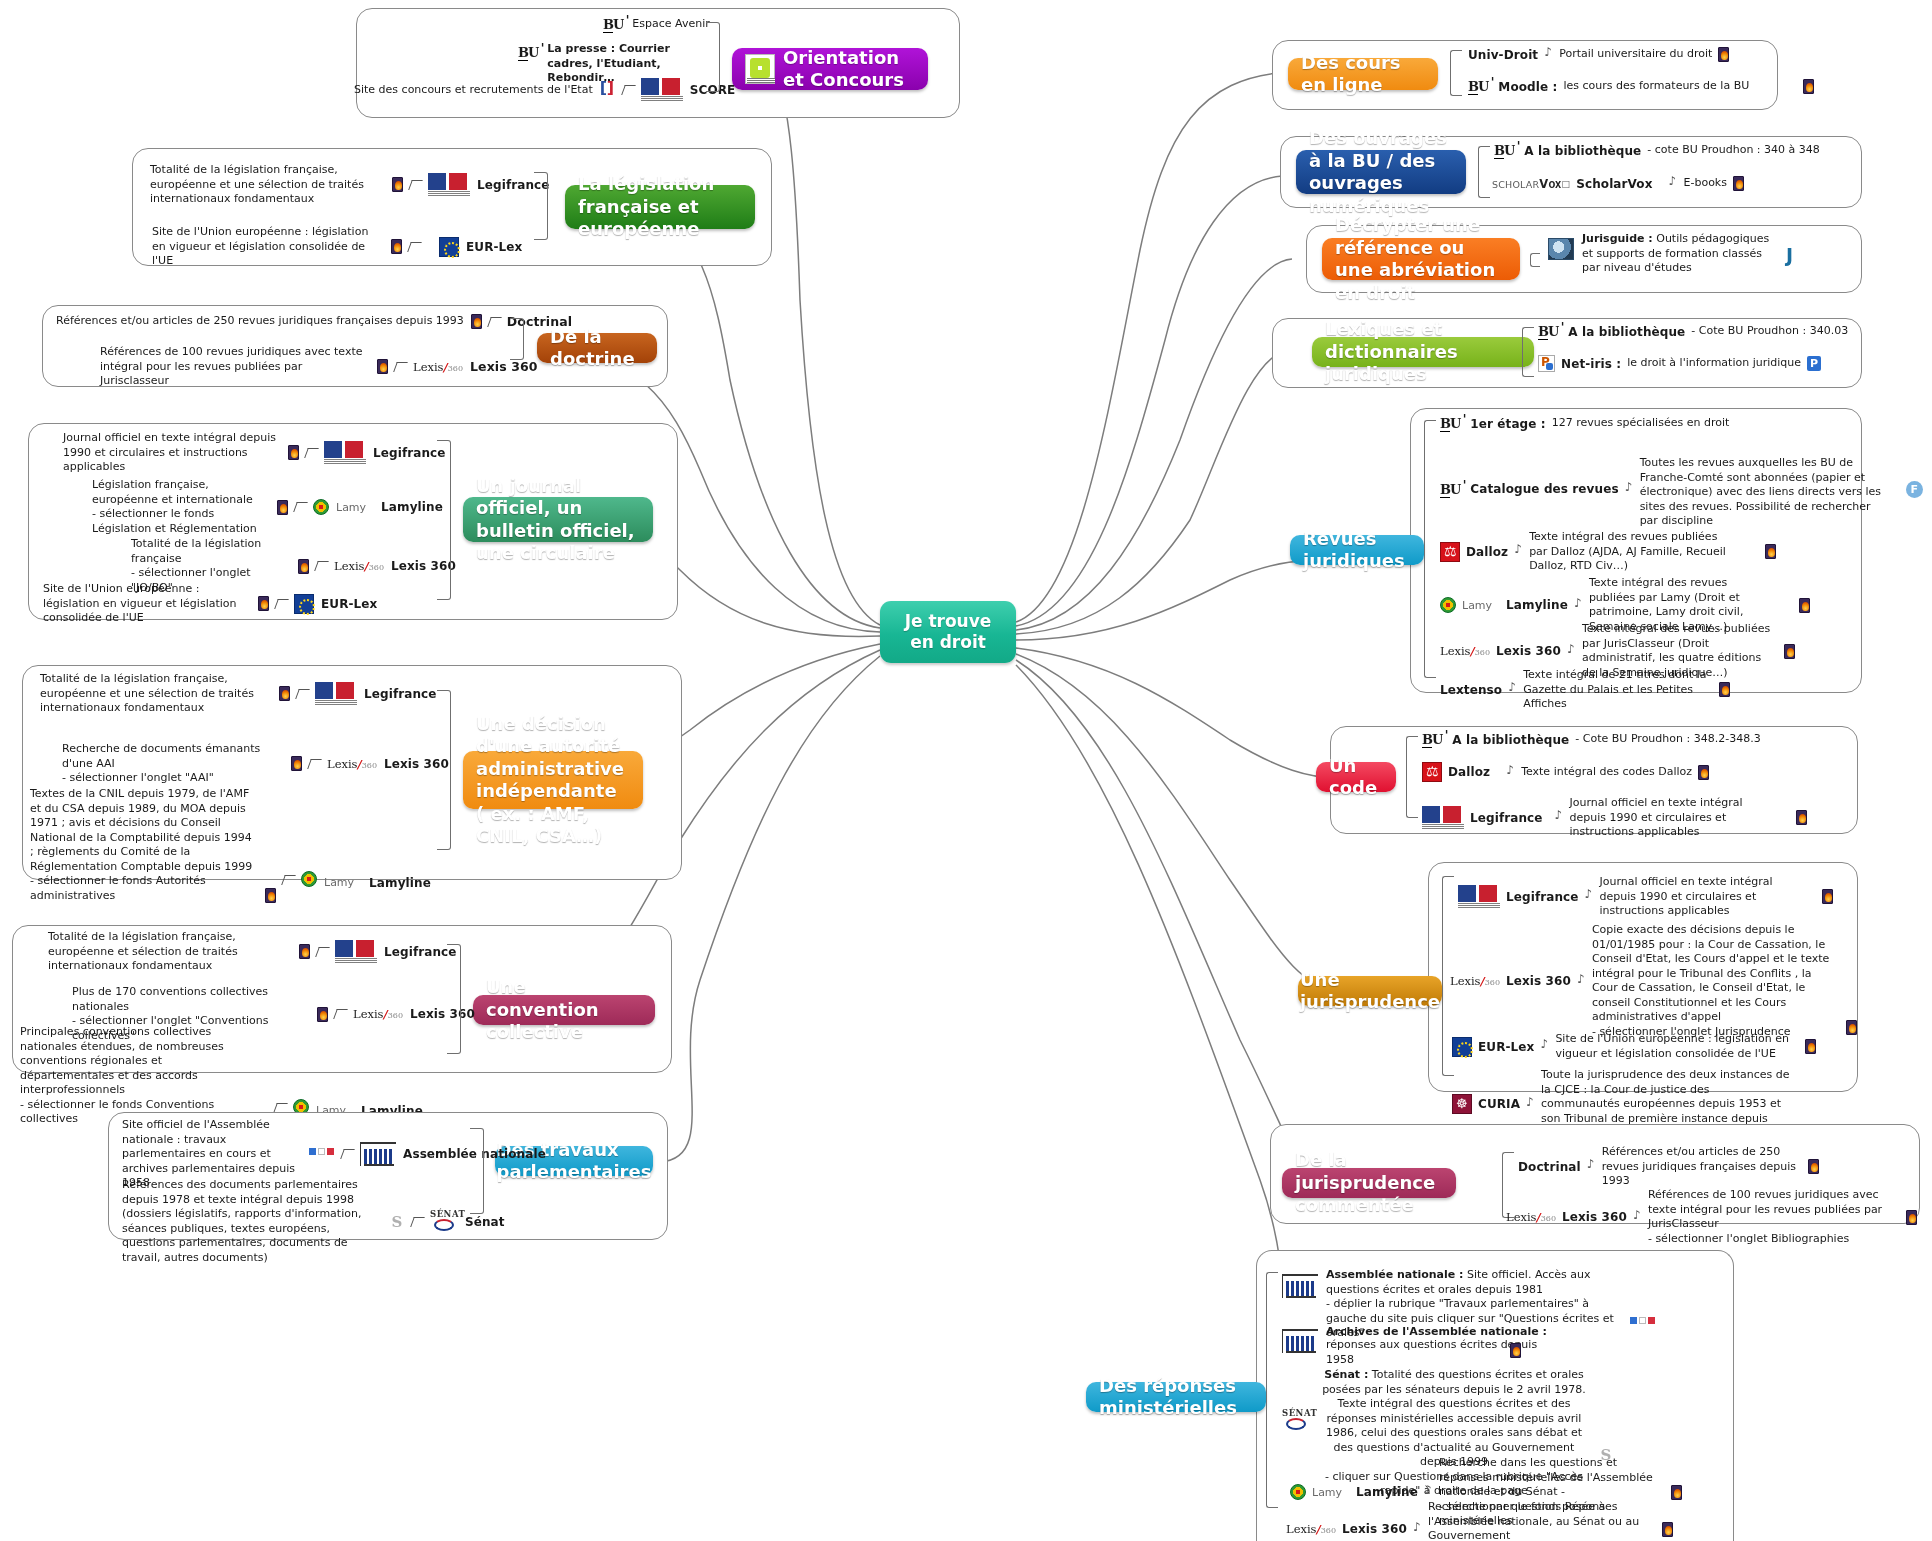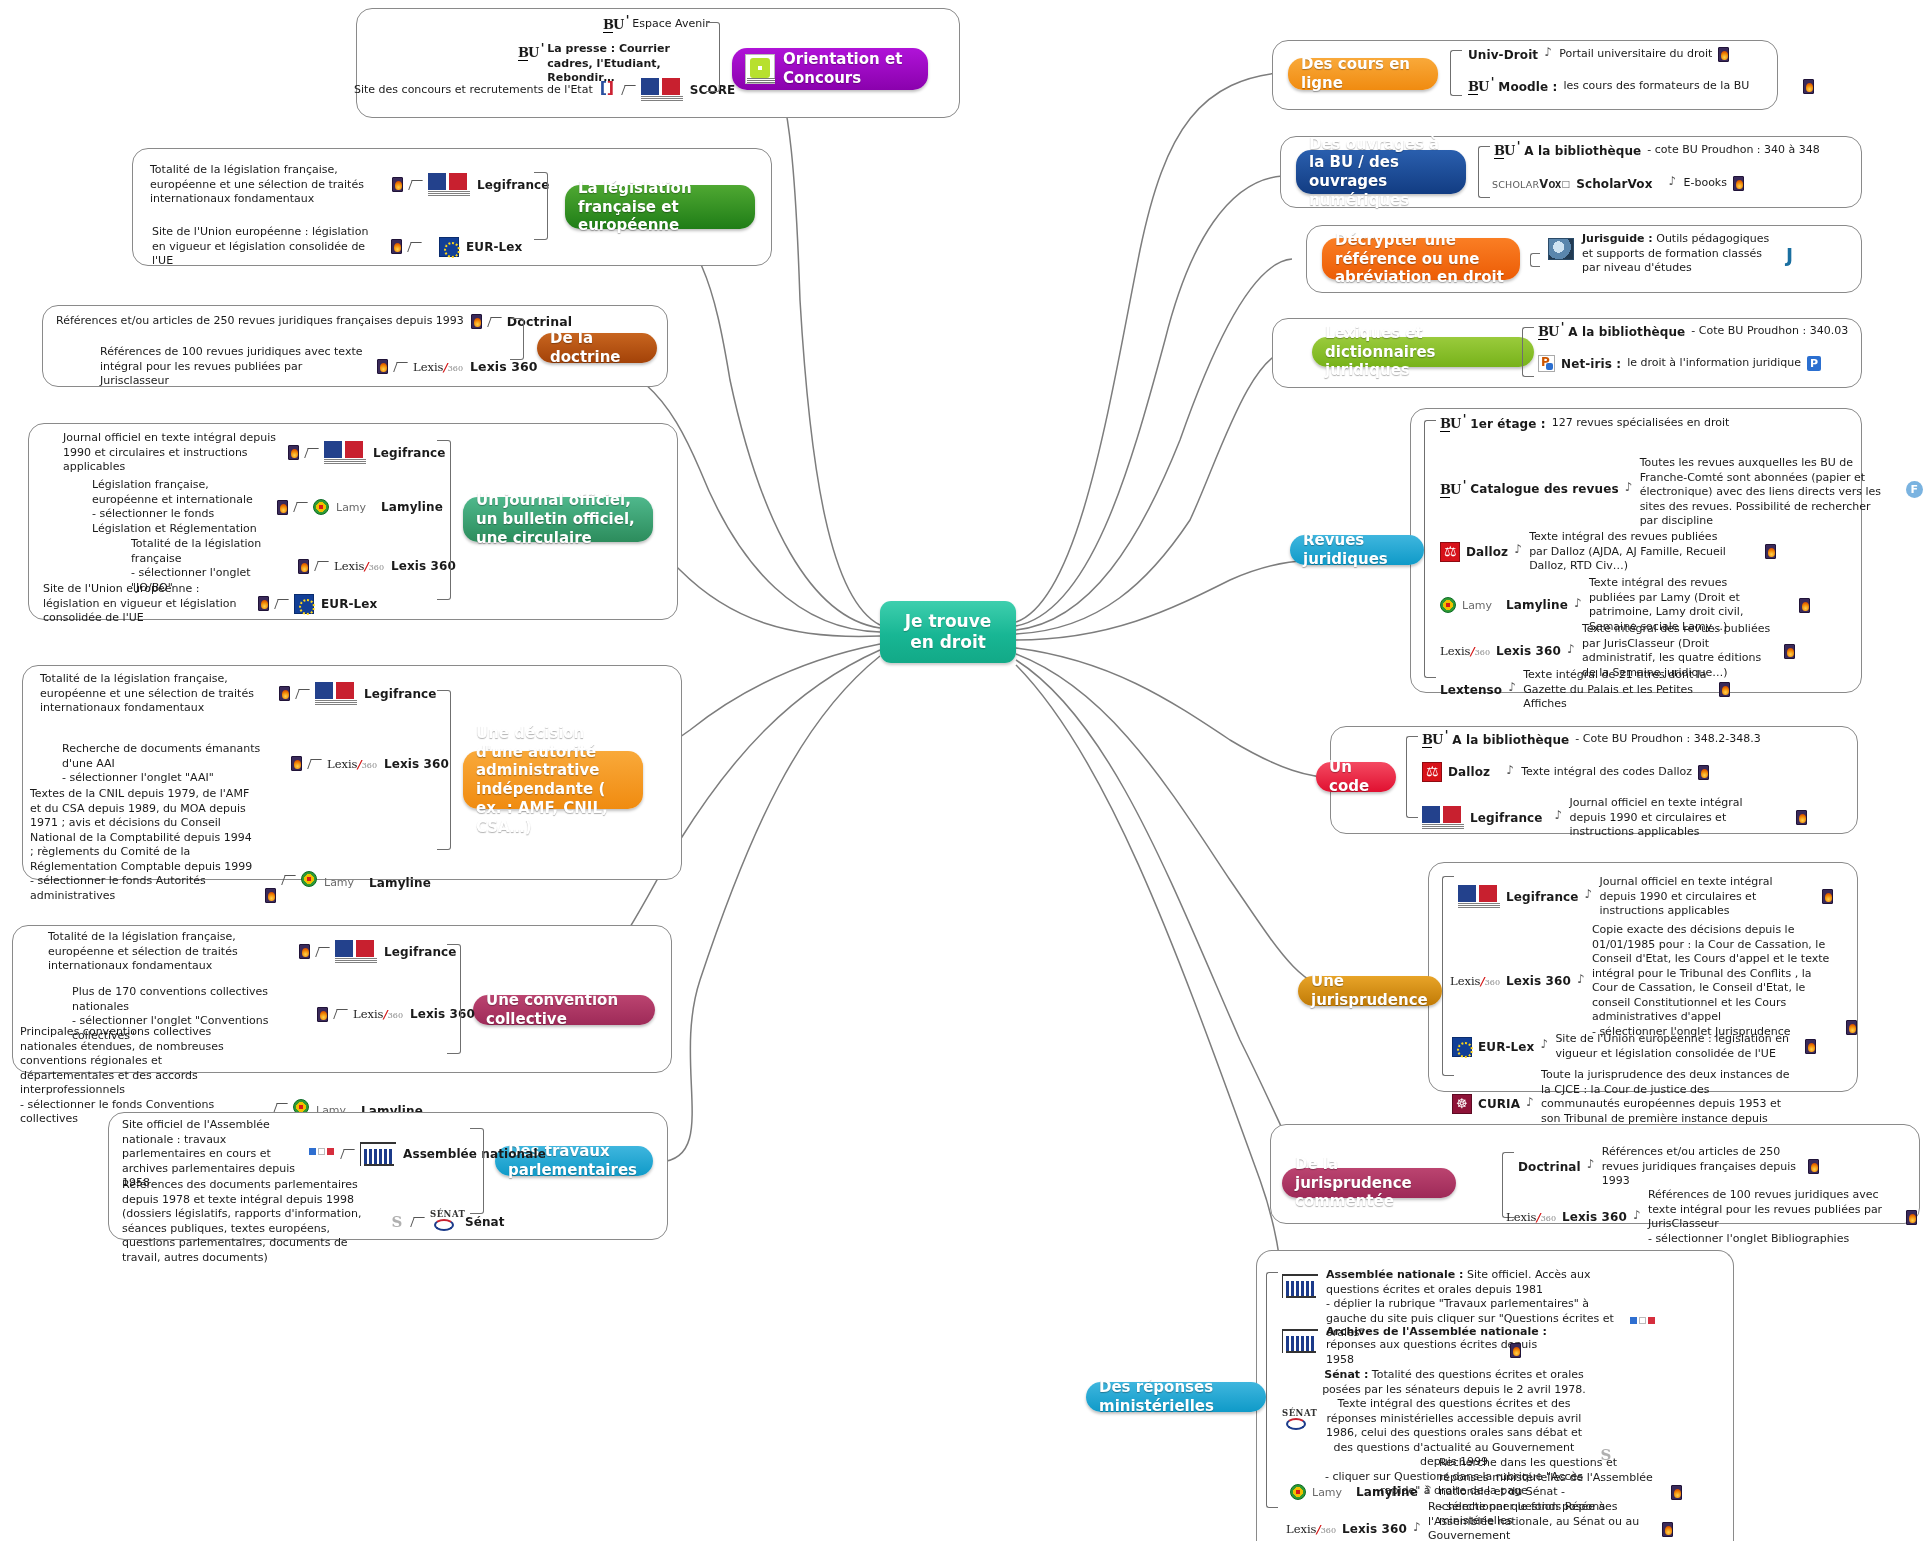--- a/index.html
+++ b/index.html
@@ -40,24 +40,24 @@
     display: flex; flex-direction: column;
     align-items: center; justify-content: center;
     line-height: 1.25;
     text-shadow: 0 1px 1px rgba(0,0,0,.25);
     box-shadow: 0 2px 3px rgba(0,0,0,.22);
   }
 
   
   .pill {
     position: absolute;
-    border-radius: 15px;
+    border-radius: 10px;
     color: #fff;
     font-weight: bold;
-    font-size: 15px;
+    font-size: 18px;
     display: flex;
     align-items: center;
     padding: 6px 13px;
     line-height: 1.25;
     box-shadow: 0 2px 3px rgba(0,0,0,.25);
     text-shadow: 0 1px 1px rgba(0,0,0,.3);
   }
   .pill.c-purple   { background: linear-gradient(180deg,#b013d8,#8a01ad); }
   .pill.c-green    { background: linear-gradient(180deg,#4fa832,#1f7d17); }
   .pill.c-brown    { background: linear-gradient(180deg,#c8651f,#a34208); }

